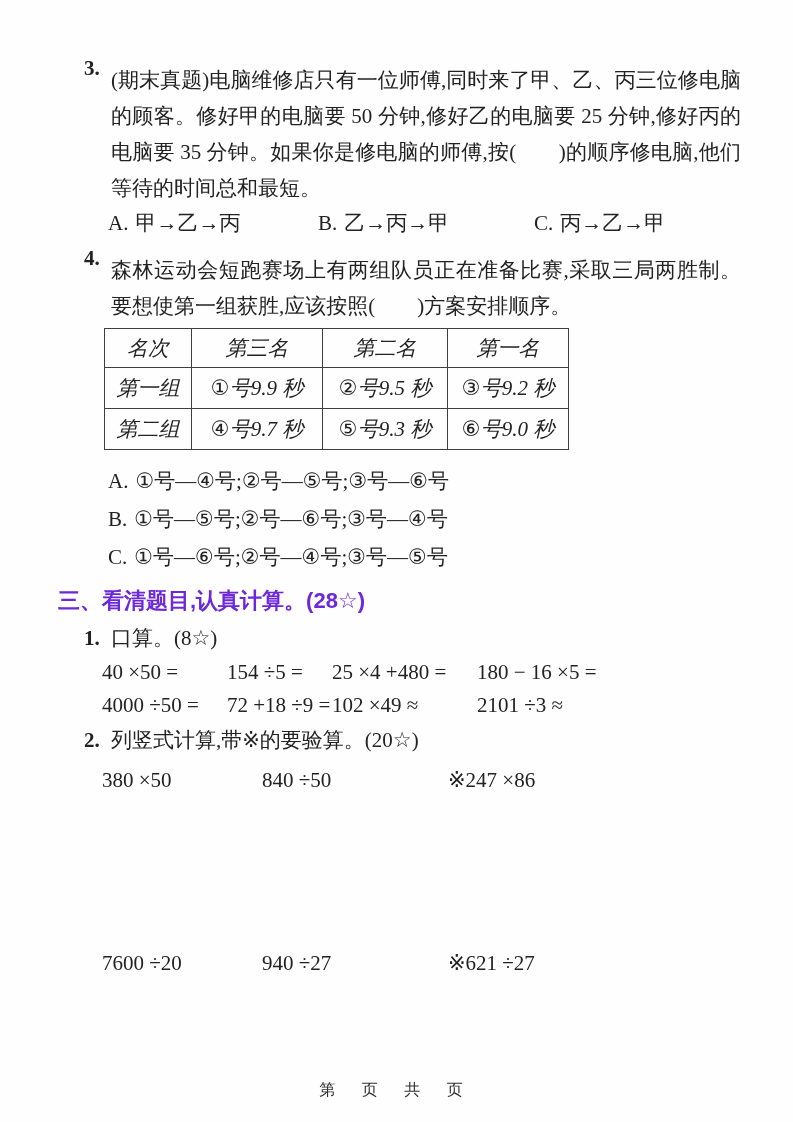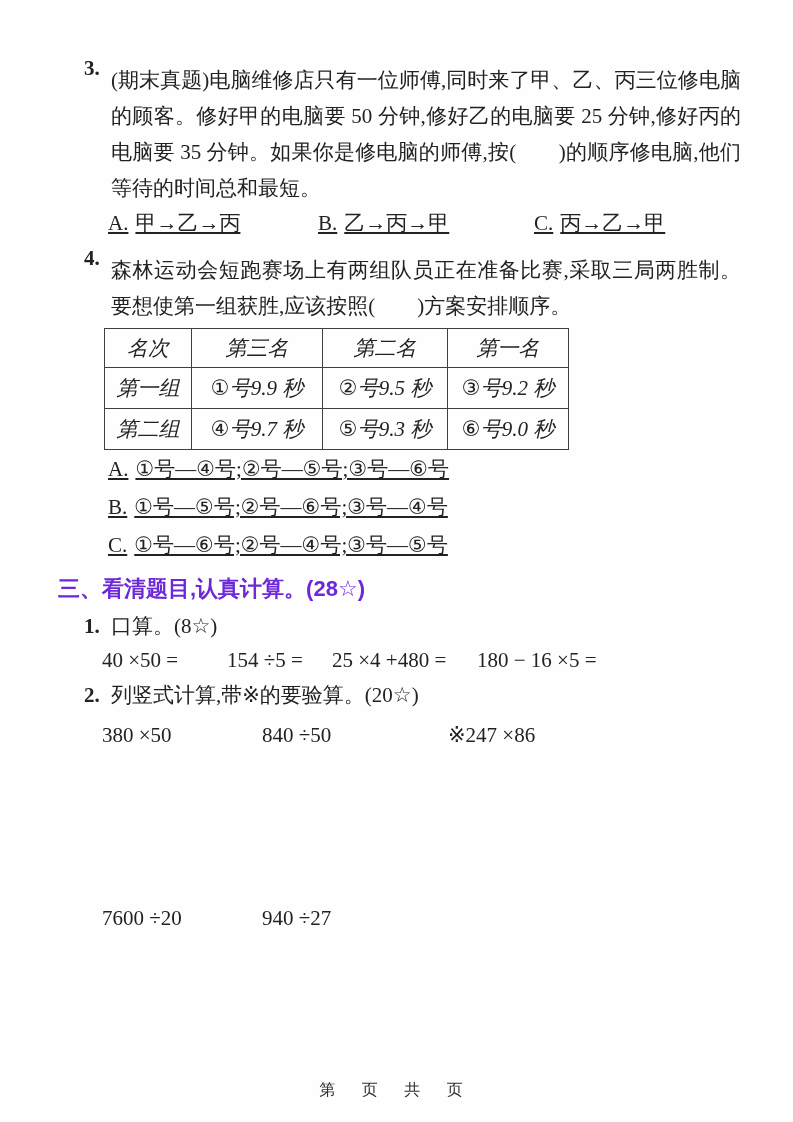--- a/index.html
+++ b/index.html
@@ -38,21 +38,20 @@
   .qtext {
     flex: 1;
     text-align: justify;
     margin-top: 12px;
   }
   
   .optrow {
     display: flex;
     margin-left: 108px;
     line-height: 34px;
-    text-decoration: underline;
   }
   .optrow .opt:nth-child(1) { width: 210px; }
   .optrow .opt:nth-child(2) { width: 216px; }
   .opt-label { margin-right: 7px; }
   
   .score-table {
     border-collapse: collapse;
     margin: 4px 0 0 104px;
     font-style: italic;
     line-height: normal;
@@ -66,21 +65,21 @@
   }
   .score-table th { height: 38px; }
   .score-table td { height: 40px; }
   .col-rank  { width: 74px; }
   .col-third { width: 118px; }
   .col-second{ width: 112px; }
   .col-first { width: 108px; }
   
   .stackopts {
     margin-left: 108px;
-    text-decoration: underline;
+    margin-top: 12px;
   }
   .stackopts .opt {
     line-height: 38px;
   }
   
   .section-heading {
     margin: 8px 0 2px 58px;
     font-family: "Liberation Sans", "DejaVu Sans", sans-serif;
     font-weight: bold;
     font-size: 22px;
@@ -179,31 +178,38 @@
     <span class="qnum">1.</span>
     <span>口算。(8☆)</span>
   </div>
 
   <div class="mrow">
     <span>40 ×50 =</span>
     <span>154 ÷5 =</span>
     <span>25 ×4 +480 =</span>
     <span>180 − 16 ×5 =</span>
   </div>
+  <div class="mrow">
+    <span>4000 ÷50 =</span>
+    <span>72 +18 ÷9 =</span>
+    <span>102 ×49 ≈</span>
+    <span>2101 ÷3 ≈</span>
+  </div>
 
   <div class="subtitle">
     <span class="qnum">2.</span>
     <span>列竖式计算,带※的要验算。(20☆)</span>
   </div>
 
   <div class="crow">
     <span>380 ×50</span>
     <span>840 ÷50</span>
     <span>※247 ×86</span>
   </div>
   <div class="crow second">
     <span>7600 ÷20</span>
     <span>940 ÷27</span>
+    <span>※621 ÷27</span>
   </div>
 
   <div class="footer">第 页 共 页</div>
 
 </div>
 
 </body></html>

